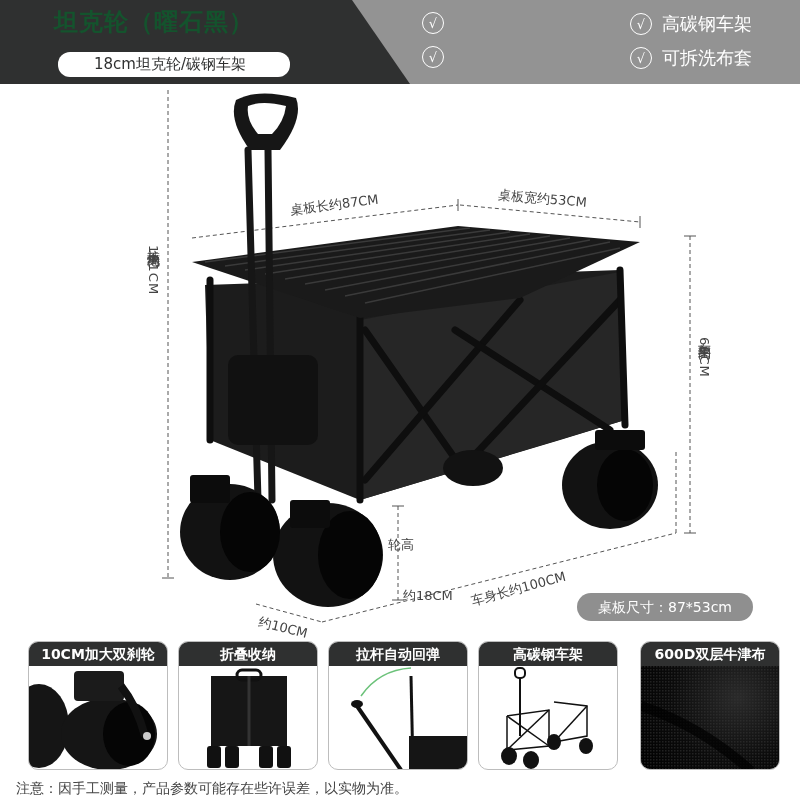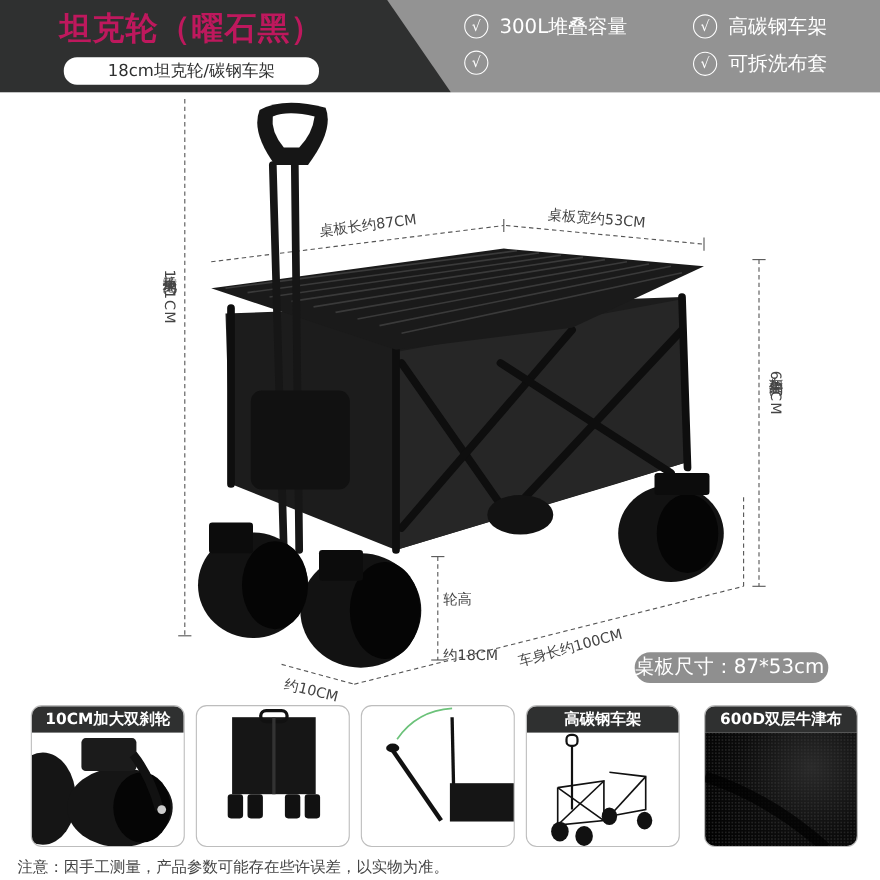--- a/index.html
+++ b/index.html
@@ -1,51 +1,50 @@
 <!DOCTYPE html>
 <html><head>
 <meta charset="utf-8">
 <style>
   * { box-sizing: border-box; margin: 0; padding: 0; }
   body { width: 800px; height: 800px; background: #fff; position: relative; overflow: hidden;
          font-family: "DejaVu Sans", "Liberation Sans", sans-serif; color: #333; }
   .header-dark { position: absolute; left: 0; top: 0; width: 800px; height: 84px; background: #939393; }
   .header-left { position: absolute; left: 0; top: 0; width: 410px; height: 84px; background: #2f3030;
                  clip-path: polygon(0 0, 352px 0, 410px 84px, 0 84px); }
-  .title { position: absolute; left: 54px; top: 6px; font-size: 29px; font-weight: bold; color: #be185d; letter-spacing: 1px; }
+  .title { position: absolute; left: 54px; top: 6px; font-size: 24px; font-weight: bold; color: #14532d; letter-spacing: 1px; }
   .subtitle-pill { position: absolute; left: 58px; top: 52px; width: 232px; height: 25px; background: #fff; border-radius: 12px;
-                   font-size: 15px; color: #2f3030; text-align: center; line-height: 25px; }
+                   font-size: 15px; color: #2f3030; line-height: 25px; padding-left: 36px; }
   .features { position: absolute; left: 422px; top: 12px; width: 380px; }
   .feat { position: absolute; display: flex; align-items: center; color: #fff; font-size: 18px; white-space: nowrap; }
   .check { width: 22px; height: 22px; border: 1.5px solid #fff; border-radius: 50%; display: inline-flex; align-items: center; justify-content: center;
            font-size: 13px; margin-right: 10px; color: #fff; }
 
   .dim { position: absolute; font-size: 13px; color: #444; white-space: nowrap; }
   .vtext { writing-mode: vertical-rl; font-size: 13px; color: #444; position: absolute; letter-spacing: 1px; }
   svg.art { position: absolute; left: 0; top: 0; }
   .size-pill { position: absolute; left: 577px; top: 593px; width: 176px; height: 28px; background: #8f8f8f; border-radius: 14px;
-               color: #fff; font-size: 18px; line-height: 28px; }
+               color: #fff; font-size: 14px; text-align: center; line-height: 28px; }
 
   .card { position: absolute; top: 641px; width: 140px; height: 129px; border: 1px solid #bdbdbd; border-radius: 10px; overflow: hidden; background: #fff; }
   .card-label { height: 24px; background: #2f3030; color: #fff; font-size: 14px; font-weight: bold; text-align: center; line-height: 24px; white-space: nowrap; }
   .card-img { position: relative; width: 100%; height: 105px; }
   .note { position: absolute; left: 16px; top: 780px; font-size: 14px; color: #444; }
 </style>
 </head>
 <body>
 
 <div class="header-dark"></div>
 <div class="header-left"></div>
 <div class="title">坦克轮（曜石黑）</div>
 <div class="subtitle-pill">18cm坦克轮/碳钢车架</div>
 
 <div class="features">
   <div class="feat" style="left:0;top:0;">
     <span class="check">√</span>
-    <span>300L堆叠容量</span>
   </div>
   <div class="feat" style="left:208px;top:0;">
     <span class="check">√</span>
     <span>高碳钢车架</span>
   </div>
   <div class="feat" style="left:0;top:34px;">
     <span class="check">√</span>
   </div>
   <div class="feat" style="left:208px;top:34px;">
     <span class="check">√</span>
@@ -125,55 +124,57 @@
     <rect x="190" y="475" width="40" height="28" rx="3"></rect>
     <rect x="290" y="500" width="40" height="28" rx="3"></rect>
     <rect x="595" y="430" width="50" height="20" rx="3"></rect>
   </g>
 </svg>
 
 <div class="dim" style="left:290px;top:196px;transform:rotate(-7deg);">桌板长约87CM</div>
 <div class="dim" style="left:498px;top:190px;transform:rotate(5deg);">桌板宽约53CM</div>
 <div class="vtext" style="left:144px;top:240px;">拉手离地约101CM</div>
 <div class="vtext" style="left:695px;top:333px;">车架高约60CM</div>
-<div class="dim" style="left:403px;top:536px;">轮高</div>
+<div class="dim" style="left:388px;top:536px;">轮高</div>
 <div class="dim" style="left:403px;top:587px;">约18CM</div>
 <div class="dim" style="left:470px;top:580px;transform:rotate(-15deg);">车身长约100CM</div>
 <div class="dim" style="left:258px;top:619px;transform:rotate(14deg);">约10CM</div>
 <div class="size-pill">桌板尺寸：87*53cm</div>
 
 <div class="card" style="left:28px;">
   <div class="card-label">10CM加大双刹轮</div>
   <div class="card-img">
     <svg width="140" height="105">
       <ellipse cx="10" cy="60" rx="30" ry="42" fill="#151515"></ellipse>
       <ellipse cx="80" cy="68" rx="48" ry="36" fill="#151515"></ellipse>
       <ellipse cx="100" cy="68" rx="26" ry="32" fill="#050505"></ellipse>
       <rect x="45" y="5" width="50" height="30" rx="4" fill="#1b1b1b"></rect>
       <path d="M92 20 Q108 40 116 70" stroke="#111" stroke-width="8" fill="none"></path>
       <circle cx="118" cy="70" r="4" fill="#ccc"></circle>
     </svg>
   </div>
 </div>
 
 <div class="card" style="left:178px;">
+  <div class="card-label">折叠收纳</div>
   <div class="card-img">
     <svg width="140" height="105">
       <rect x="32" y="10" width="76" height="70" fill="#161616"></rect>
       <rect x="58" y="4" width="24" height="10" rx="5" fill="none" stroke="#111" stroke-width="3"></rect>
       <line x1="70" y1="10" x2="70" y2="80" stroke="#333" stroke-width="3"></line>
       <rect x="28" y="80" width="14" height="22" rx="3" fill="#111"></rect>
       <rect x="46" y="80" width="14" height="22" rx="3" fill="#111"></rect>
       <rect x="80" y="80" width="14" height="22" rx="3" fill="#111"></rect>
       <rect x="98" y="80" width="14" height="22" rx="3" fill="#111"></rect>
     </svg>
   </div>
 </div>
 
 <div class="card" style="left:328px;">
+  <div class="card-label">拉杆自动回弹</div>
   <div class="card-img">
     <svg width="140" height="105">
       <path d="M32 30 Q50 4 82 2" stroke="#6cc27a" stroke-width="1.5" fill="none"></path>
       <line x1="28" y1="40" x2="72" y2="104" stroke="#111" stroke-width="4"></line>
       <ellipse cx="28" cy="38" rx="6" ry="4" fill="#111"></ellipse>
       <line x1="82" y1="10" x2="84" y2="104" stroke="#111" stroke-width="3"></line>
       <rect x="80" y="70" width="60" height="35" fill="#151515"></rect>
     </svg>
   </div>
 </div>

